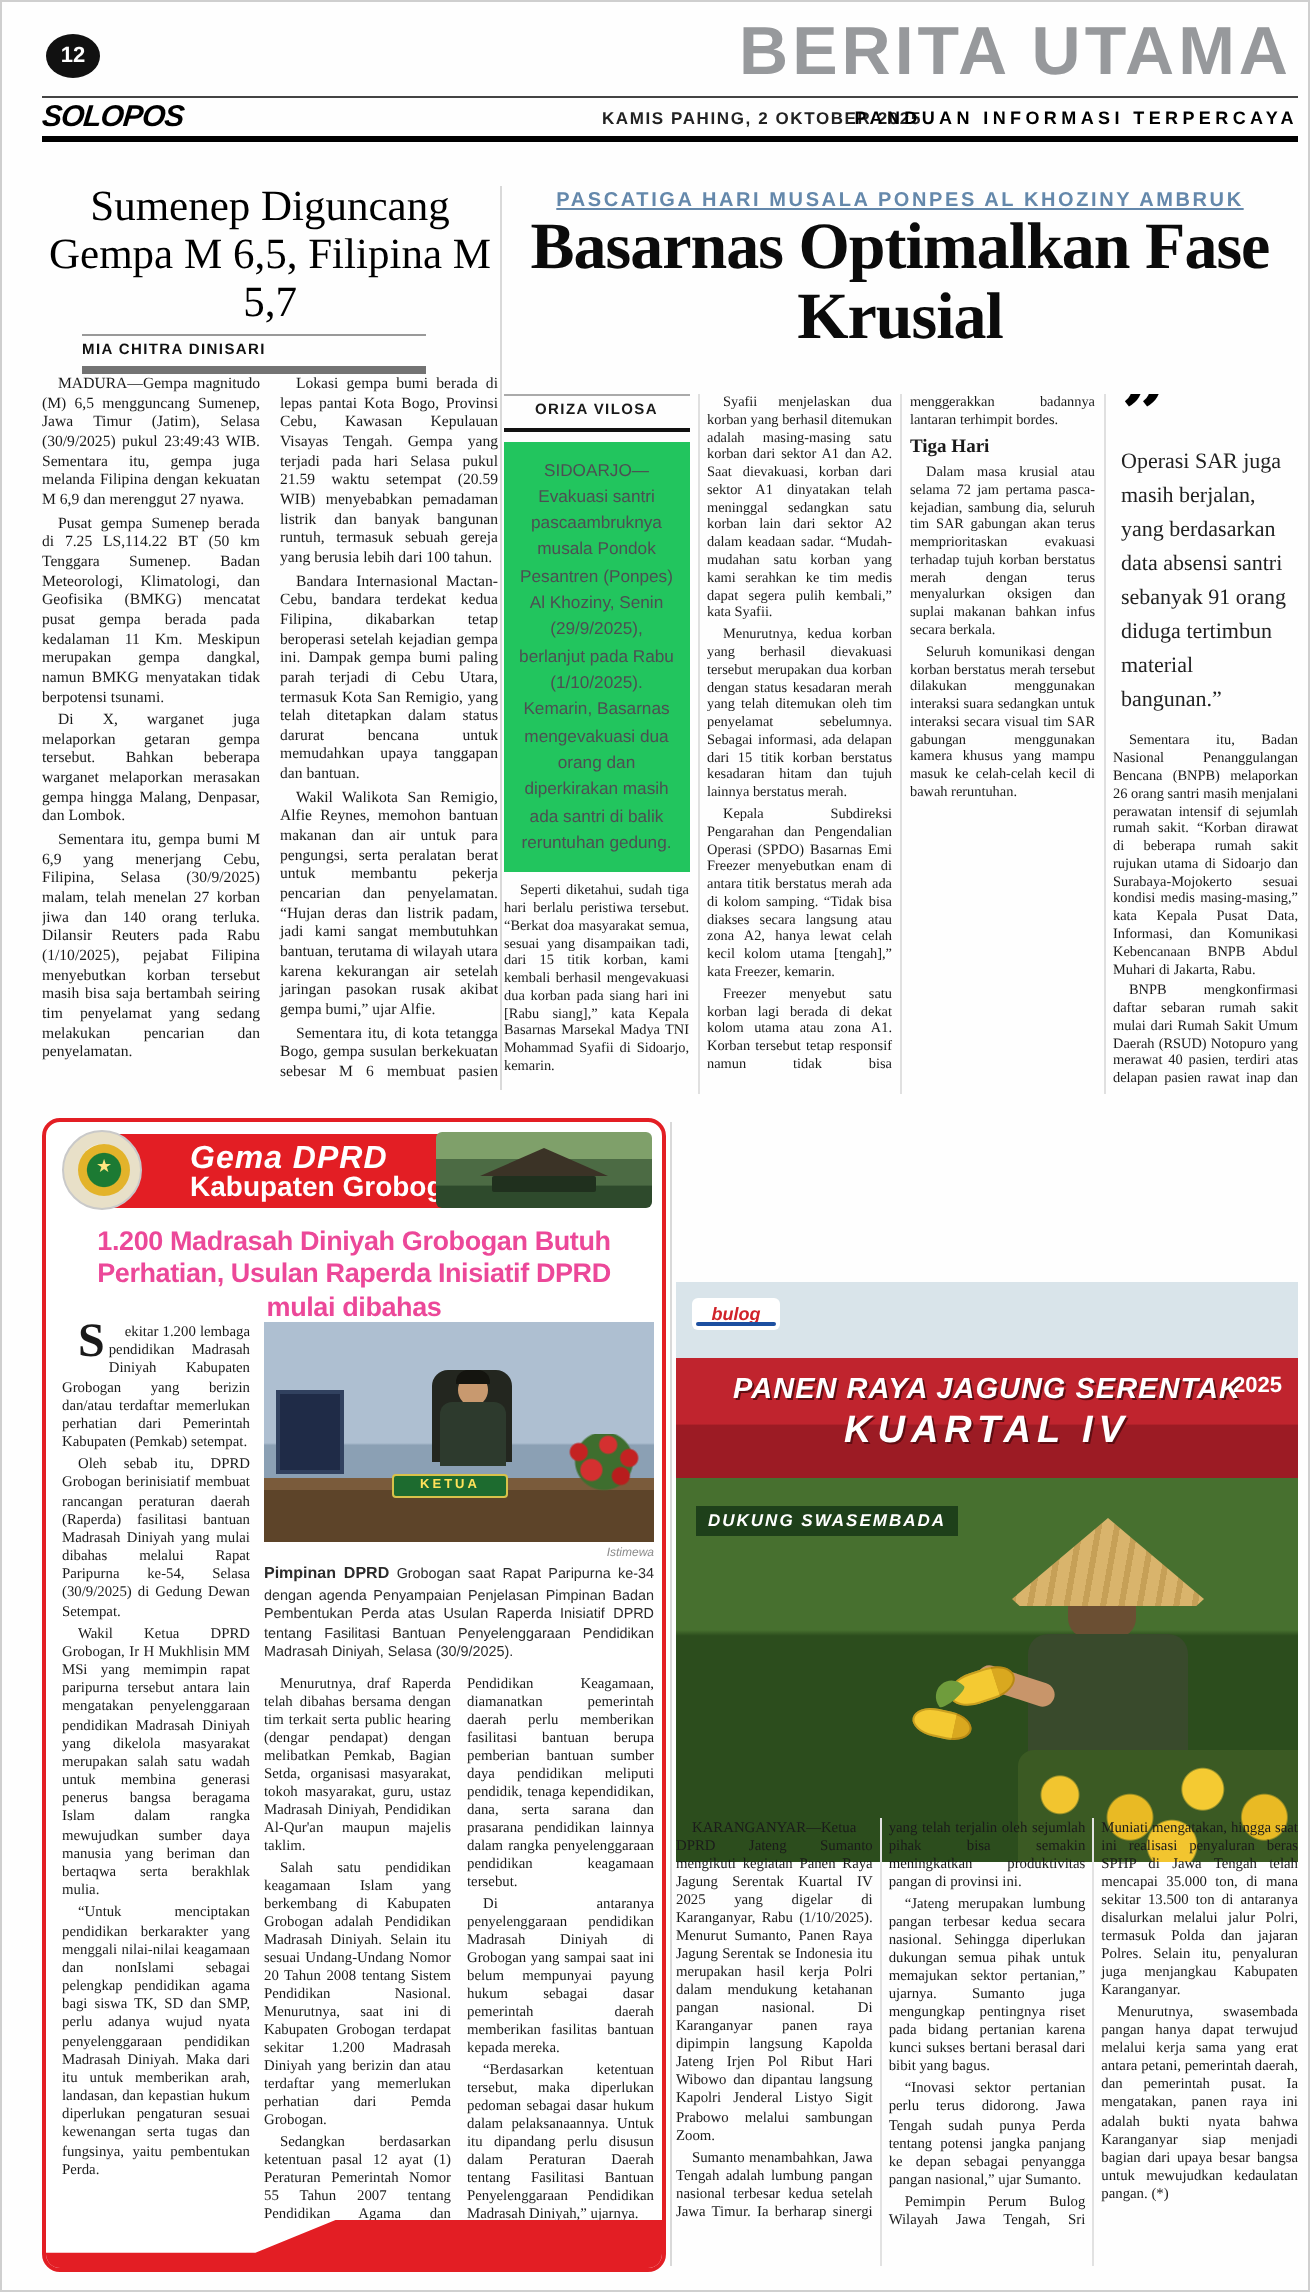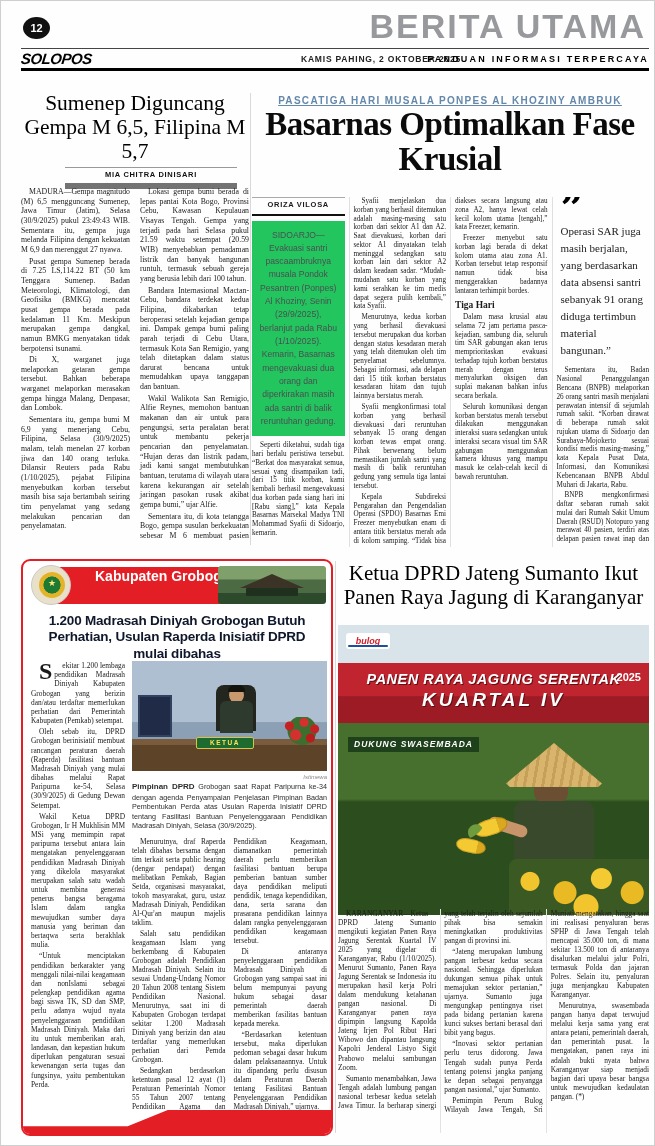--- a/index.html
+++ b/index.html
@@ -24,23 +24,23 @@
     font:700 8.5px/10px "Liberation Sans",sans-serif; letter-spacing:.8px; color:#222; }
   .tagline { position:absolute; right:0; top:3px; font:700 9px/12px "Liberation Sans",sans-serif;
     letter-spacing:2.2px; color:#000; }
   
   .art-body { text-align:justify; overflow:hidden; }
   .art-body p { margin:0 0 2px; text-indent:8px; }
   .vrule { position:absolute; width:1px; background:#d9d9d9; }
   
   .gempa-headline { position:absolute; left:20px; top:90px; width:228px; text-align:center;
     font:400 21.5px/1.12 "Liberation Serif",serif; color:#000; }
-  .gempa-byline { position:absolute; left:64px; top:166px; width:172px; text-align:center;
+  .gempa-byline { position:absolute; left:40px; top:166px; width:172px; 
     font:700 7.5px/1 "Liberation Sans",sans-serif; letter-spacing:.7px; color:#111;
-    padding:3px 0 4px; border-top:1px solid #999; border-bottom:6px solid #737373; }
+    padding:3px 0 4px; border-top:1px solid #999; border-bottom:4px solid #737373; }
   .gempa-body { position:absolute; left:20px; top:186px; width:228px; height:360px;
     column-count:2; column-gap:10px; font-size:7.8px; line-height:1.24; }
   
   .kicker { position:absolute; left:250px; top:95px; width:398px; text-align:center;
     font:700 10px/1 "Liberation Sans",sans-serif; color:#6488ab; letter-spacing:1.3px;text-decoration:underline; }
   .basarnas-headline { position:absolute; left:250px; top:106px; width:398px; text-align:center;
     font:700 33px/1.07 "Liberation Serif",serif; color:#0b0b0b; letter-spacing:-0.5px; }
   .basarnas-body { position:absolute; left:251px; top:196px; width:397px; height:350px;
     column-count:4; column-gap:9px; column-rule:1px solid #e0e0e0;
     font-size:7.2px; line-height:1.22; }
@@ -68,21 +68,21 @@
   .gema-logo .inner { position:absolute; left:7px; top:6px; width:26px; height:26px; border-radius:50%;
     background:radial-gradient(circle, #1c7a33 0 45%, #e3b32a 48% 100%); }
   .gema-logo .star { position:absolute; left:16px; top:13px; color:#ffe680; font-size:9px; line-height:9px; }
   .gema-photo-sm { position:absolute; right:5px; top:5px; width:108px; height:38px; border-radius:3px;
     background:linear-gradient(180deg,#7fa06a 0 35%, #4c6b44 36% 70%, #2e4a2c 71% 100%); overflow:hidden; }
   .gema-photo-sm .roof { position:absolute; left:22px; top:8px; width:64px; height:14px; background:#3b3326;
     clip-path:polygon(50% 0,100% 100%,0 100%); }
   .gema-photo-sm .sign { position:absolute; left:28px; top:22px; width:52px; height:8px; background:#20301e;
     border-radius:1px; color:#d8d8c8; font:3px/4px "Liberation Sans",sans-serif; text-align:center; padding-top:1px; }
   .gema-headline { position:absolute; left:8px; top:52px; width:292px; text-align:center;
-    font:700 13.5px/1.22 "Liberation Sans",sans-serif; color:#0f172a; letter-spacing:-0.2px; }
+    font:700 13.5px/1.22 "Liberation Sans",sans-serif; color:#ec4899; letter-spacing:-0.2px; }
   .gema-content { position:absolute; left:8px; top:92px; width:296px; height:460px; }
   .gema-col1 { position:absolute; left:0; top:8px; width:94px; height:444px; font-size:7.4px; line-height:1.24; }
   .gema-col1 p:first-child::first-letter { float:left; font-size:24px; line-height:19px;
     padding:1px 2px 0 0; font-weight:700; }
   .gema-right { position:absolute; left:101px; top:8px; width:195px; height:444px; }
   .gema-photo { position:relative; width:195px; height:110px; overflow:hidden;
     background:linear-gradient(180deg,#aebfd1 0 55%, #8ba0b4 56% 100%); }
   .gema-photo .screen { position:absolute; left:6px; top:34px; width:34px; height:42px; background:#1f2b47; border:2px solid #31415f; }
   .gema-photo .chair { position:absolute; left:84px; top:24px; width:40px; height:46px; background:#23261f; border-radius:8px 8px 0 0; }
   .gema-photo .head { position:absolute; left:97px; top:26px; width:15px; height:16px; background:#c8996f; border-radius:50%; }
@@ -104,21 +104,21 @@
   .gema-credit { text-align:right; font:italic 6px/8px "Liberation Sans",sans-serif; color:#8a8a8a; margin:2px 0 0; }
   .gema-caption { font:7.2px/1.32 "Liberation Sans",sans-serif; color:#2c2c2c; text-align:justify; margin-top:1px; }
   .gema-caption b { font-size:8px; }
   .gema-cols23 { margin-top:6px; height:276px; column-count:2; column-gap:8px;
     font-size:7.4px; line-height:1.22; }
   .gema-footer { position:absolute; left:0; bottom:0; width:100%; height:24px; background:#e31e24;
     clip-path:polygon(0 100%, 0 68%, 34% 68%, 47% 0, 100% 0, 100% 100%); }
   
   .jagung-headline { position:absolute; left:337px; top:560px; width:311px; text-align:center;
     font:400 21px/1.15 "Liberation Serif",serif; color:#000; }
-  .jagung-photo { position:absolute; left:337px; top:624px; width:311px; height:290px; overflow:hidden;
+  .jagung-photo { position:absolute; left:337px; top:640px; width:311px; height:290px; overflow:hidden;
     background:linear-gradient(180deg,#d9e4ea 0 13%, #c4d4dd 14% 16%, #47702f 17% 60%, #2c4d1d 61% 100%); }
   .jp-banner { position:absolute; left:0; top:38px; width:100%; height:60px;
     background:linear-gradient(180deg,#c0242e 0 55%, #9c1b24 56% 100%); color:#fff;
     font-family:"Liberation Sans",sans-serif; text-align:center; }
   .jp-banner .l1 { font-style:italic; font-weight:700; font-size:14.5px; line-height:20px; margin-top:6px;
     letter-spacing:.5px; text-shadow:1px 1px 0 #5e0d12; }
   .jp-banner .l2 { font-style:italic; font-weight:700; font-size:19px; line-height:22px; letter-spacing:3px;
     text-shadow:1px 1px 0 #5e0d12; }
   .jp-year { position:absolute; right:8px; top:8px; color:#fff; font:700 11px/12px "Liberation Sans",sans-serif; }
   .jp-bulog { position:absolute; left:8px; top:8px; width:44px; height:16px; background:#fff; border-radius:3px;
@@ -179,21 +179,20 @@
 
   <div class="kicker">PASCATIGA HARI MUSALA PONPES AL KHOZINY AMBRUK</div>
   <div class="basarnas-headline">Basarnas Optimalkan Fase Krusial</div>
   <div class="basarnas-body art-body">
     <div class="byline-c">ORIZA VILOSA</div>
     <div class="leadbox">SIDOARJO—Evakuasi santri pascaambruknya musala Pondok Pesantren (Ponpes) Al Khoziny, Senin (29/9/2025), berlanjut pada Rabu (1/10/2025). Kemarin, Basarnas mengevakuasi dua orang dan diperkirakan masih ada santri di balik reruntuhan gedung.</div>
     <div>
         <p>Seperti diketahui, sudah tiga hari berlalu peristiwa tersebut. “Berkat doa masyarakat semua, sesuai yang disampaikan tadi, dari 15 titik korban, kami kembali berhasil mengevakuasi dua korban pada siang hari ini [Rabu siang],” kata Kepala Basarnas Marsekal Madya TNI Mohammad Syafii di Sidoarjo, kemarin.</p>
         <p>Syafii menjelaskan dua korban yang berhasil ditemukan adalah masing-masing satu korban dari sektor A1 dan A2. Saat dievakuasi, korban dari sektor A1 dinyatakan telah meninggal sedangkan satu korban lain dari sektor A2 dalam keadaan sadar. “Mudah-mudahan satu korban yang kami serahkan ke tim medis dapat segera pulih kembali,” kata Syafii.</p>
         <p>Menurutnya, kedua korban yang berhasil dievakuasi tersebut merupakan dua korban dengan status kesadaran merah yang telah ditemukan oleh tim penyelamat sebelumnya. Sebagai informasi, ada delapan dari 15 titik korban berstatus kesadaran hitam dan tujuh lainnya berstatus merah.</p>
-        <p>Syafii mengkonfirmasi total korban yang berhasil dievakuasi dari reruntuhan sebanyak 15 orang dengan korban tewas empat orang. Pihak berwenang belum memastikan jumlah santri yang masih di balik reruntuhan gedung yang semula tiga lantai tersebut.</p>
         <p>Kepala Subdireksi Pengarahan dan Pengendalian Operasi (SPDO) Basarnas Emi Freezer menyebutkan enam di antara titik berstatus merah ada di kolom samping. “Tidak bisa diakses secara langsung atau zona A2, hanya lewat celah kecil kolom utama [tengah],” kata Freezer, kemarin.</p>
         <p>Freezer menyebut satu korban lagi berada di dekat kolom utama atau zona A1. Korban tersebut tetap responsif namun tidak bisa menggerakkan badannya lantaran terhimpit bordes.</p>
       </div>
     <div class="subhead">Tiga Hari</div>
     <div>
         <p>Dalam masa krusial atau selama 72 jam pertama pasca-kejadian, sambung dia, seluruh tim SAR gabungan akan terus memprioritaskan evakuasi terhadap tujuh korban berstatus merah dengan terus menyalurkan oksigen dan suplai makanan bahkan infus secara berkala.</p>
         <p>Seluruh komunikasi dengan korban berstatus merah tersebut dilakukan menggunakan interaksi suara sedangkan untuk interaksi secara visual tim SAR gabungan menggunakan kamera khusus yang mampu masuk ke celah-celah kecil di bawah reruntuhan.</p>
       </div>
     <div class="pullq">
       <span class="qmark">”</span>
@@ -201,20 +200,21 @@
     </div>
     <div>
         <p>Sementara itu, Badan Nasional Penanggulangan Bencana (BNPB) melaporkan 26 orang santri masih menjalani perawatan intensif di sejumlah rumah sakit. “Korban dirawat di beberapa rumah sakit rujukan utama di Sidoarjo dan Surabaya-Mojokerto sesuai kondisi medis masing-masing,” kata Kepala Pusat Data, Informasi, dan Komunikasi Kebencanaan BNPB Abdul Muhari di Jakarta, Rabu.</p>
         <p>BNPB mengkonfirmasi daftar sebaran rumah sakit mulai dari Rumah Sakit Umum Daerah (RSUD) Notopuro yang merawat 40 pasien, terdiri atas delapan pasien rawat inap dan menangani dua santri meninggal dunia. Sementara RS Siti Hajar menangani 52 pasien, dengan 11 pasien rawat inap, satu pasien meninggal dunia, dan satu pasien dirujuk.</p>
       </div>
   </div>
 
   <div class="gema-box">
     <div class="gema-banner">
       <div class="gema-ribbon">
+        <div class="t1">Gema DPRD</div>
         <div class="t2">Kabupaten Grobogan</div>
       </div>
       <div class="gema-logo">
         <div class="inner"></div>
         <div class="star">★</div>
       </div>
       <div class="gema-photo-sm">
         <div class="roof"></div>
         <div class="sign"></div>
       </div>
@@ -248,21 +248,20 @@
             <p>Salah satu pendidikan keagamaan Islam yang berkembang di Kabupaten Grobogan adalah Pendidikan Madrasah Diniyah. Selain itu sesuai Undang-Undang Nomor 20 Tahun 2008 tentang Sistem Pendidikan Nasional. Menurutnya, saat ini di Kabupaten Grobogan terdapat sekitar 1.200 Madrasah Diniyah yang berizin dan atau terdaftar yang memerlukan perhatian dari Pemda Grobogan.</p>
             <p>Sedangkan berdasarkan ketentuan pasal 12 ayat (1) Peraturan Pemerintah Nomor 55 Tahun 2007 tentang Pendidikan Agama dan Pendidikan Keagamaan, diamanatkan pemerintah daerah perlu memberikan fasilitasi bantuan berupa pemberian bantuan sumber daya pendidikan meliputi pendidik, tenaga kependidikan, dana, serta sarana dan prasarana pendidikan lainnya dalam rangka penyelenggaraan pendidikan keagamaan tersebut.</p>
             <p>Di antaranya penyelenggaraan pendidikan Madrasah Diniyah di Grobogan yang sampai saat ini belum mempunyai payung hukum sebagai dasar pemerintah daerah memberikan fasilitas bantuan kepada mereka.</p>
             <p>“Berdasarkan ketentuan tersebut, maka diperlukan pedoman sebagai dasar hukum dalam pelaksanaannya. Untuk itu dipandang perlu disusun dalam Peraturan Daerah tentang Fasilitasi Bantuan Penyelenggaraan Pendidikan Madrasah Diniyah,” ujarnya.</p>
           </div>
       </div>
     </div>
     <div class="gema-footer"></div>
   </div>
 
-  <div class="jagung-headline">Ketua DPRD Jateng Sumanto Ikut Panen Raya Jagung di Karanganyar</div>
   <div class="jagung-photo">
     <div class="jp-bulog">
       <span>bulog</span>
       <span class="swoosh"></span>
     </div>
     <div class="jp-banner">
       <div class="l1">PANEN RAYA JAGUNG SERENTAK</div>
       <div class="l2">KUARTAL IV</div>
       <div class="jp-year">2025</div>
     </div>

